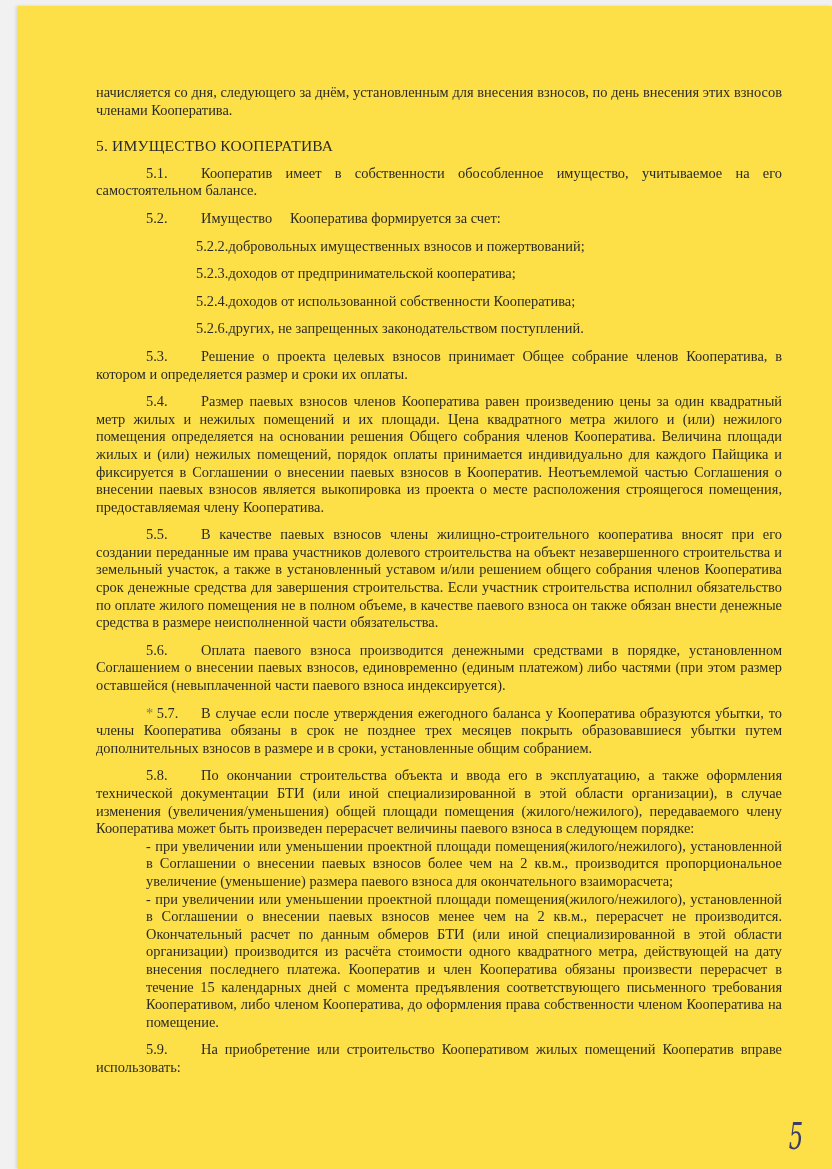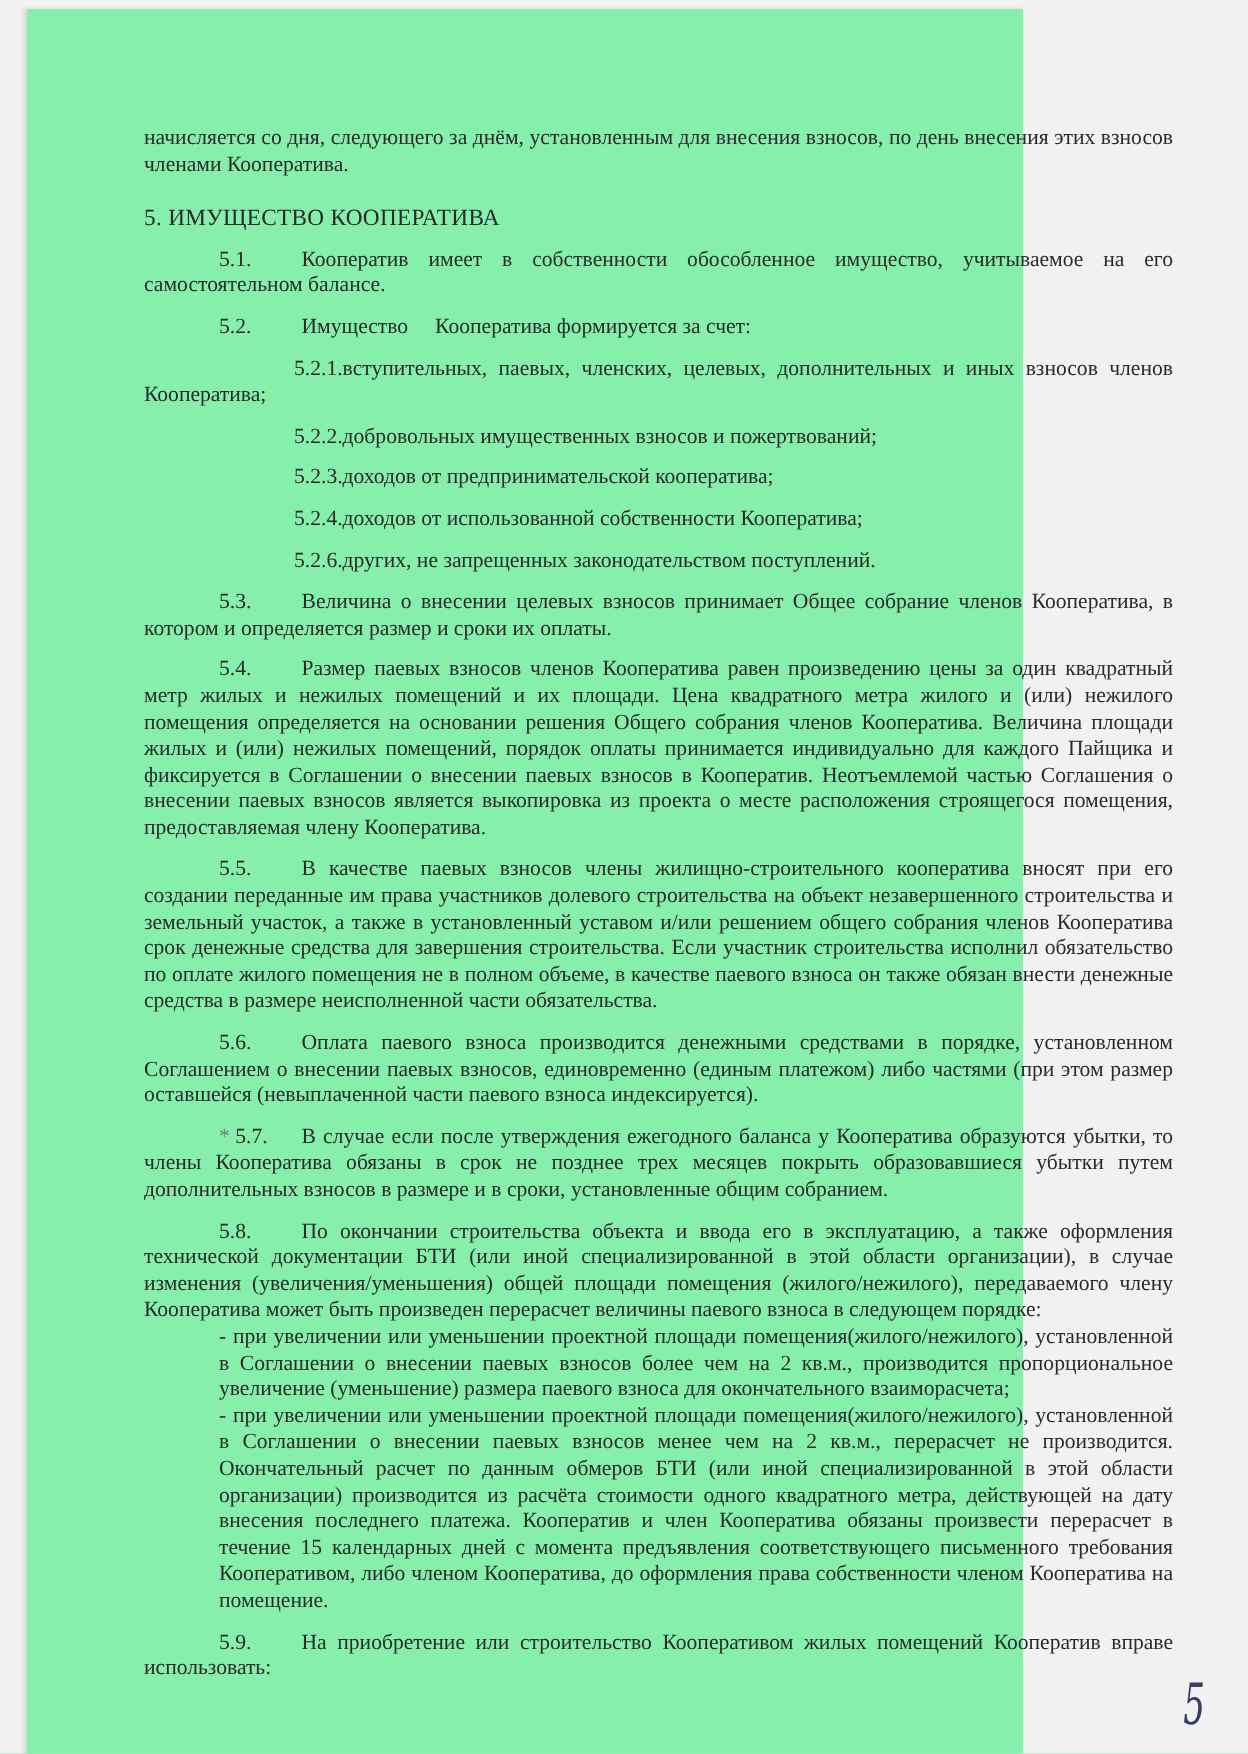--- a/index.html
+++ b/index.html
@@ -3,22 +3,22 @@
 <meta charset="utf-8">
 <style>
   html, body { margin:0; padding:0; }
   body {
     width:832px; height:1169px; overflow:hidden;
     background:#f1f1f1;
     font-family:"Liberation Serif", "DejaVu Serif", serif;
     color:#2a2a2a;
   }
   .page {
-    position:absolute; left:18px; top:6px; width:664px; height:1163px;
-    background:#86efac;
+    position:absolute; left:18px; top:6px; width:814px; height:1163px;
+    background:#fde047;
     box-shadow: -2px 0 3px rgba(0,0,0,0.12);
   }
   .text {
     position:absolute; left:78px; top:78px; width:686px;
     font-size:14.4px; line-height:17.6px;
     text-align:justify;
   }
   .p { margin:0; }
   .ind { text-indent:50px;margin-top:10px; }
   .num { display:inline-block; min-width:55px; text-indent:0; }
@@ -36,26 +36,25 @@
 <body>
 
 <div class="page">
   <div class="text">
     <p class="p">начисляется со дня, следующего за днём, установленным для внесения взносов, по день внесения этих взносов членами Кооператива.</p>
 
     <p class="p title">5. ИМУЩЕСТВО КООПЕРАТИВА</p>
 
     <p class="p ind"><span class="num">5.1.</span><span>Кооператив имеет в собственности обособленное имущество, учитываемое на его самостоятельном балансе.</span></p>
     <p class="p ind"><span class="num">5.2.</span><span style="white-space:pre">Имущество     Кооператива формируется за счет:</span></p>
-    <p class="p ind"><span class="num2">5.2.1.</span><span>вступительных, паевых, членских, целевых, дополнительных и иных взносов членов Кооператива;</span></p>
     <p class="p ind"><span class="num2">5.2.2.</span><span>добровольных имущественных взносов и пожертвований;</span></p>
     <p class="p ind"><span class="num2">5.2.3.</span><span>доходов от предпринимательской кооператива;</span></p>
     <p class="p ind"><span class="num2">5.2.4.</span><span>доходов от использованной собственности Кооператива;</span></p>
     <p class="p ind"><span class="num2">5.2.6.</span><span>других, не запрещенных законодательством поступлений.</span></p>
-    <p class="p ind"><span class="num">5.3.</span><span>Величина      о внесении целевых взносов принимает Общее собрание членов Кооператива, в котором и определяется размер и сроки их оплаты.</span></p>
+    <p class="p ind"><span class="num">5.3.</span><span>Решение      о проекта целевых взносов принимает Общее собрание членов Кооператива, в котором и определяется размер и сроки их оплаты.</span></p>
     <p class="p ind"><span class="num">5.4.</span><span>Размер паевых взносов членов Кооператива равен произведению цены за один квадратный метр жилых и нежилых помещений и их площади. Цена квадратного метра жилого и (или) нежилого помещения определяется на основании решения Общего собрания членов Кооператива. Величина площади жилых и (или) нежилых помещений, порядок оплаты принимается индивидуально для каждого Пайщика и фиксируется в Соглашении о внесении паевых взносов в Кооператив. Неотъемлемой частью Соглашения о внесении паевых взносов является выкопировка из проекта о месте расположения строящегося помещения, предоставляемая члену Кооператива.</span></p>
     <p class="p ind"><span class="num">5.5.</span><span>В качестве паевых взносов члены жилищно-строительного кооператива вносят при его создании переданные им права участников долевого строительства на объект незавершенного строительства и земельный участок, а также в установленный уставом и/или решением общего собрания членов Кооператива срок денежные средства для завершения строительства. Если участник строительства исполнил обязательство по оплате жилого помещения не в полном объеме, в качестве паевого взноса он также обязан внести денежные средства в размере неисполненной части обязательства.</span></p>
     <p class="p ind"><span class="num">5.6.</span><span>Оплата паевого взноса производится денежными средствами в порядке, установленном Соглашением о внесении паевых взносов, единовременно (единым платежом) либо частями (при этом размер оставшейся (невыплаченной части паевого взноса индексируется).</span></p>
     <p class="p ind"><span class="num"><span class="mark">*</span> <span>5.7.</span></span><span>В случае если после утверждения ежегодного баланса у Кооператива образуются убытки, то члены Кооператива обязаны в срок не позднее трех месяцев покрыть образовавшиеся убытки путем дополнительных взносов в размере и в сроки, установленные общим собранием.</span></p>
     <p class="p ind"><span class="num">5.8.</span><span>По окончании строительства объекта и ввода его в эксплуатацию, а также оформления технической документации БТИ (или иной специализированной в этой области организации), в случае изменения (увеличения/уменьшения) общей площади помещения (жилого/нежилого), передаваемого члену Кооператива может быть произведен перерасчет величины паевого взноса в следующем порядке:</span></p>
 
     <p class="p dash">- при увеличении или уменьшении проектной площади помещения(жилого/нежилого), установленной в Соглашении о внесении паевых взносов более чем на 2 кв.м., производится пропорциональное увеличение (уменьшение) размера паевого взноса для окончательного взаиморасчета;</p>
     <p class="p dash">- при увеличении или уменьшении проектной площади помещения(жилого/нежилого), установленной в Соглашении о внесении паевых взносов менее чем на 2 кв.м., перерасчет не производится. Окончательный расчет по данным обмеров БТИ (или иной специализированной в этой области организации) производится из расчёта стоимости одного квадратного метра, действующей на дату внесения последнего платежа. Кооператив и член Кооператива обязаны произвести перерасчет в течение 15 календарных дней с момента предъявления соответствующего письменного требования Кооперативом, либо членом Кооператива, до оформления права собственности членом Кооператива на помещение.</p>
 
     <p class="p ind"><span class="num">5.9.</span><span>На приобретение или строительство Кооперативом жилых помещений Кооператив вправе использовать:</span></p>

